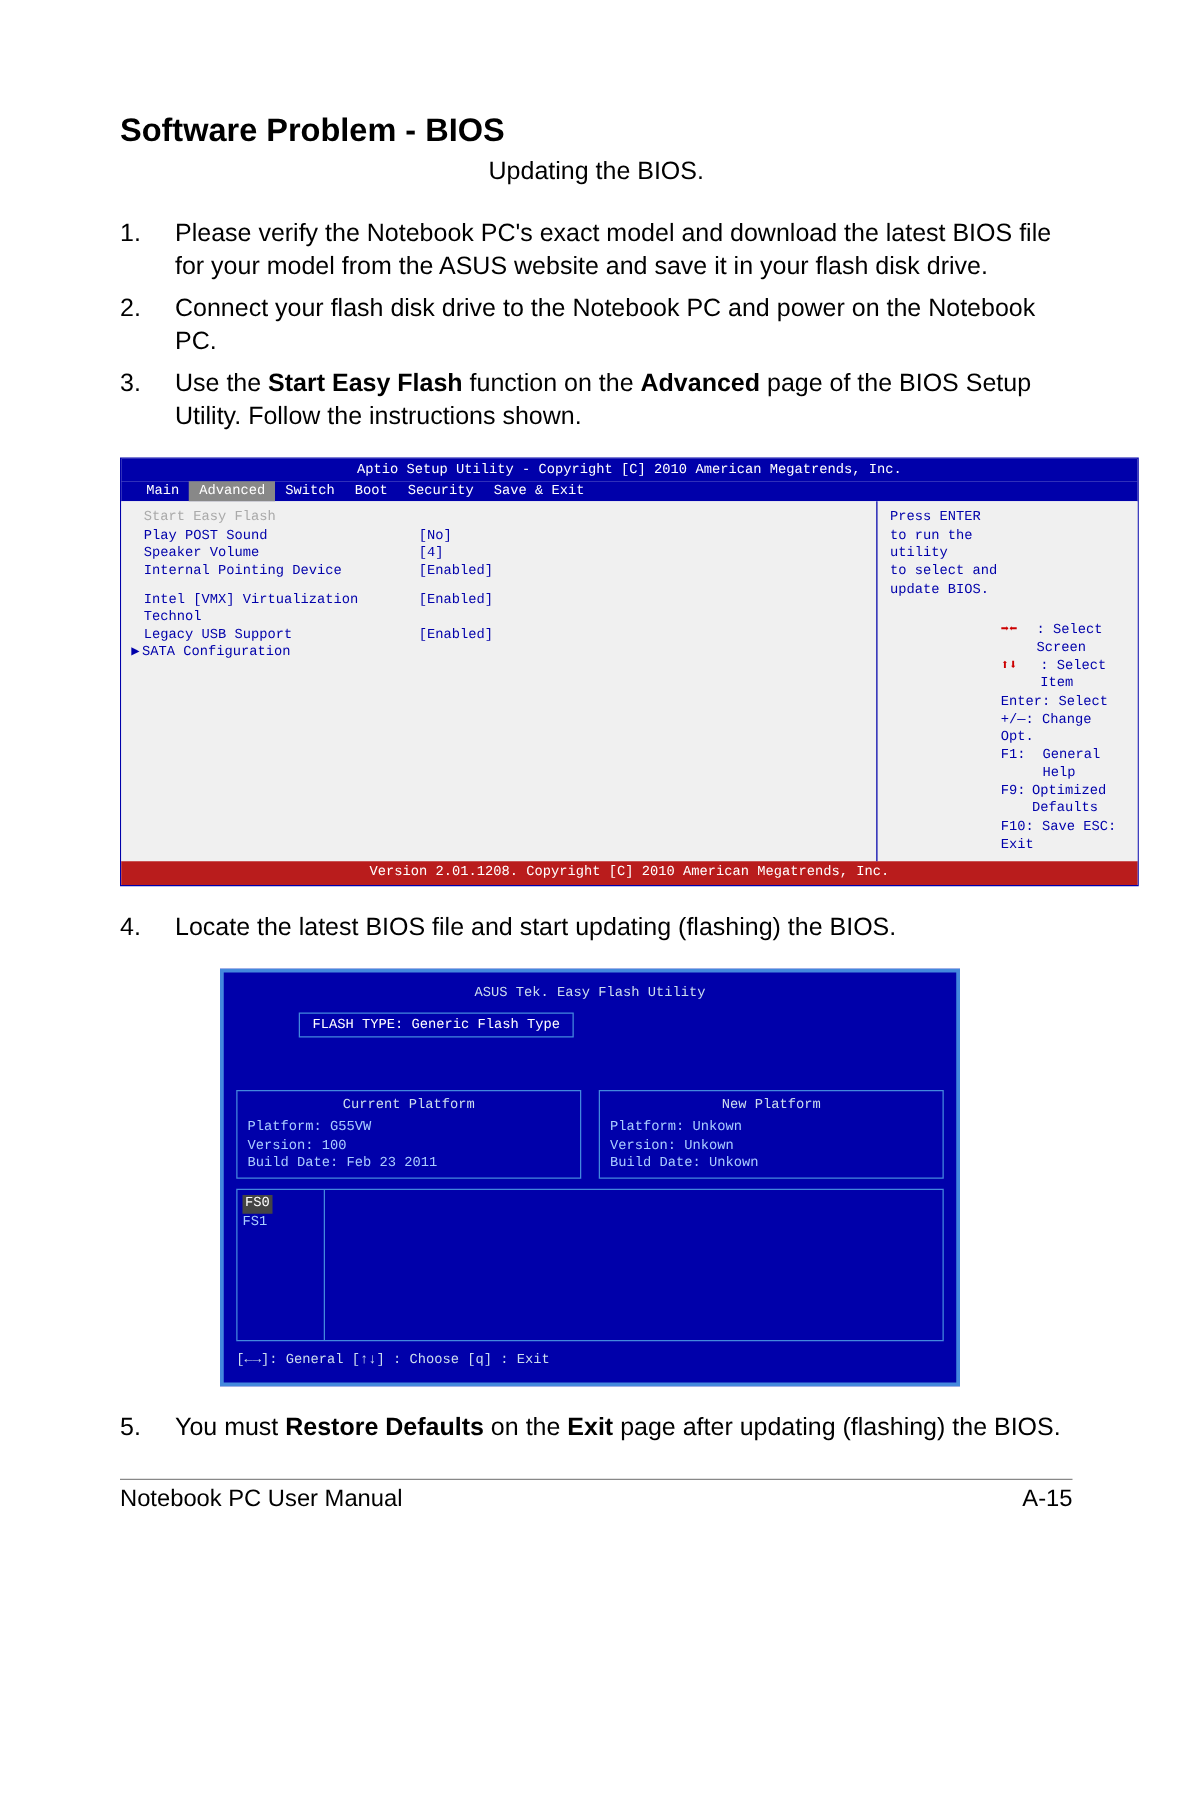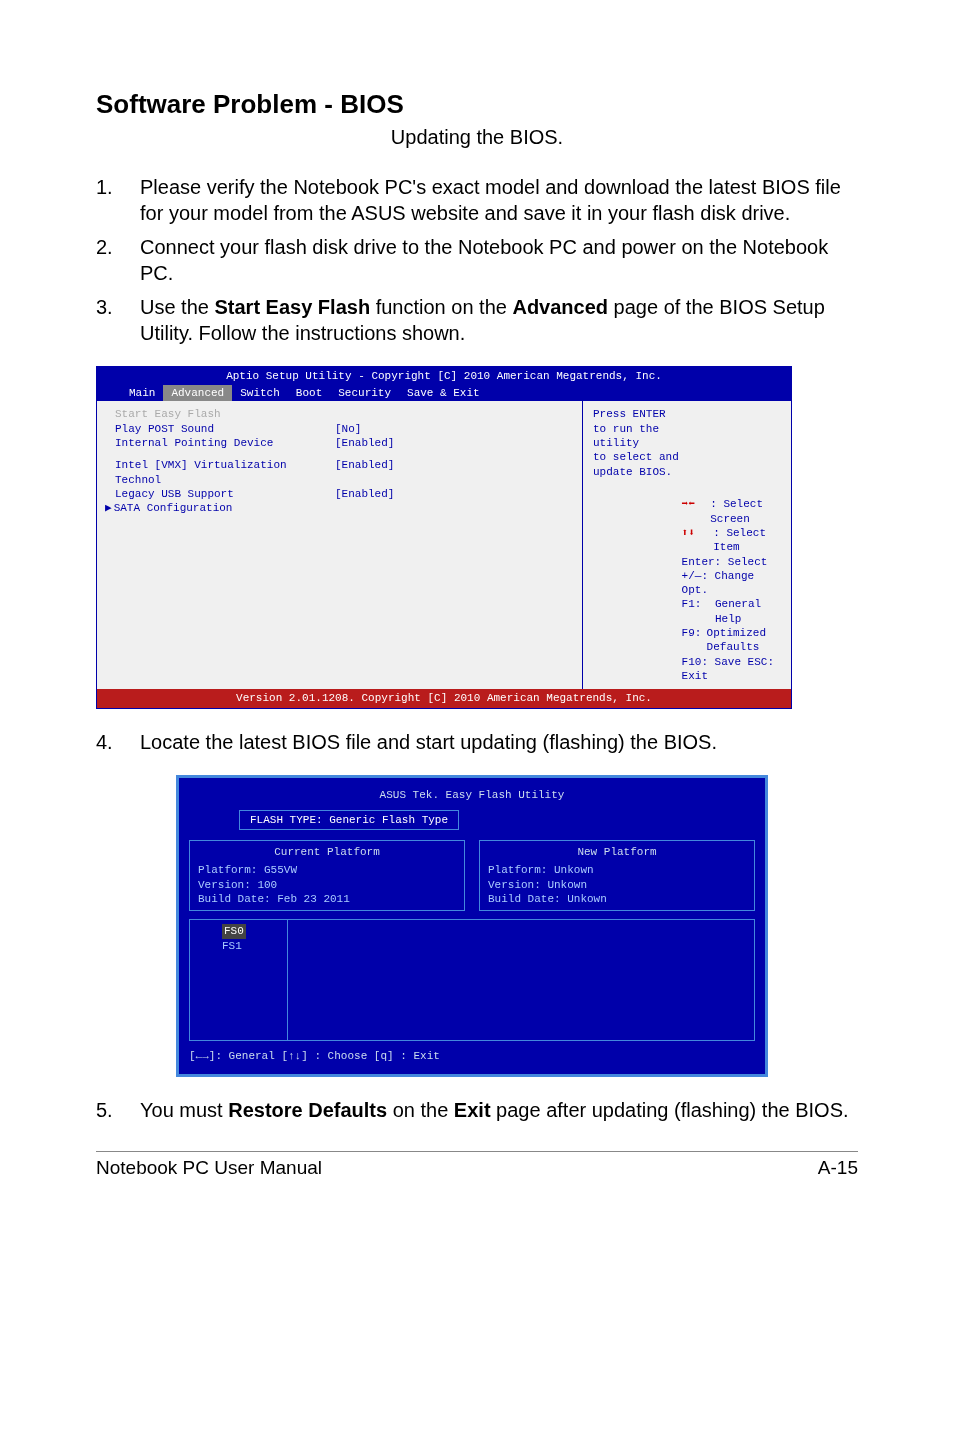--- a/index.html
+++ b/index.html
@@ -18,33 +18,33 @@
     ol.numbered > li { display: flex; margin-bottom: 8px; }
     ol.numbered > li .num { width: 44px; flex-shrink: 0; }
     ol.numbered > li .txt { flex: 1; }
     .bold { font-weight: bold; }
     
     .bios1 {
       margin: 8px 0 20px 0;
       border: 1px solid #0000aa;
       font-family: "Courier New", monospace;
       font-size: 11px;
-      width: 696px;
+      width: 815px;
     }
     .bios1-header {
       background: #0000aa;
       color: #fff;
       text-align: center;
       padding: 2px 0;
     }
     .bios1-tabs {
       background: #0000aa;
       color: #fff;
       display: flex;
-      padding: 0 24px;
+      padding: 0 12px;
     }
     .bios1-tab { padding: 1px 8px; }
     .bios1-tab.active { background: #888; }
     .bios1-body {
       display: flex;
       background: #f0f0f0;
     }
     .bios1-main {
       flex: 1;
       padding: 6px 12px 40px 18px;
@@ -91,35 +91,35 @@
       display: inline-block;
       border: 1px solid #4488dd;
       padding: 2px 10px;
       margin: 0 0 10px 50px;
     }
     .bios2-platforms {
       display: flex;
       justify-content: flex-end;
       gap: 14px;
       margin-bottom: 8px;
+      margin-top: 32px;
     }
     .bios2-plat {
       border: 1px solid #4488dd;
       padding: 4px 8px;
       flex: 1;
       min-height: 60px;
     }
     .bios2-plat .ph { color: #ccddee; text-align: center; margin-bottom: 4px; }
     .bios2-plat .pr { color: #aaccff; }
     .bios2-filebox {
       display: flex;
       gap: 0;
       border: 1px solid #4488dd;
       margin-bottom: 8px;
-      padding-left: 28px;
     }
     .bios2-fl {
       width: 70px;
       border-right: 1px solid #4488dd;
       padding: 4px;
       min-height: 120px;
     }
     .bios2-fl .sel { background: #444; color: #fff; padding: 0 2px; display: inline-block; }
     .bios2-fl .un { color: #aaccff; }
     .bios2-fr { flex: 1; }
@@ -164,20 +164,24 @@
   <div class="bios1-body">
     <div class="bios1-main">
       <div class="bios1-row sel">
           <span class="opt">Start Easy Flash</span>
         </div>
       <div class="bios1-row">
           <span class="opt">Play POST Sound</span>
           <span class="val">[No]</span>
         </div>
       <div class="bios1-row">
+          <span class="opt">Speaker Volume</span>
+          <span class="val">[4]</span>
+        </div>
+      <div class="bios1-row">
           <span class="opt">Internal Pointing Device</span>
           <span class="val">[Enabled]</span>
         </div>
       <div style="height:8px"></div>
       <div class="bios1-row">
           <span class="opt">Intel [VMX] Virtualization Technol</span>
           <span class="val">[Enabled]</span>
         </div>
       <div class="bios1-row">
           <span class="opt">Legacy USB Support</span>

